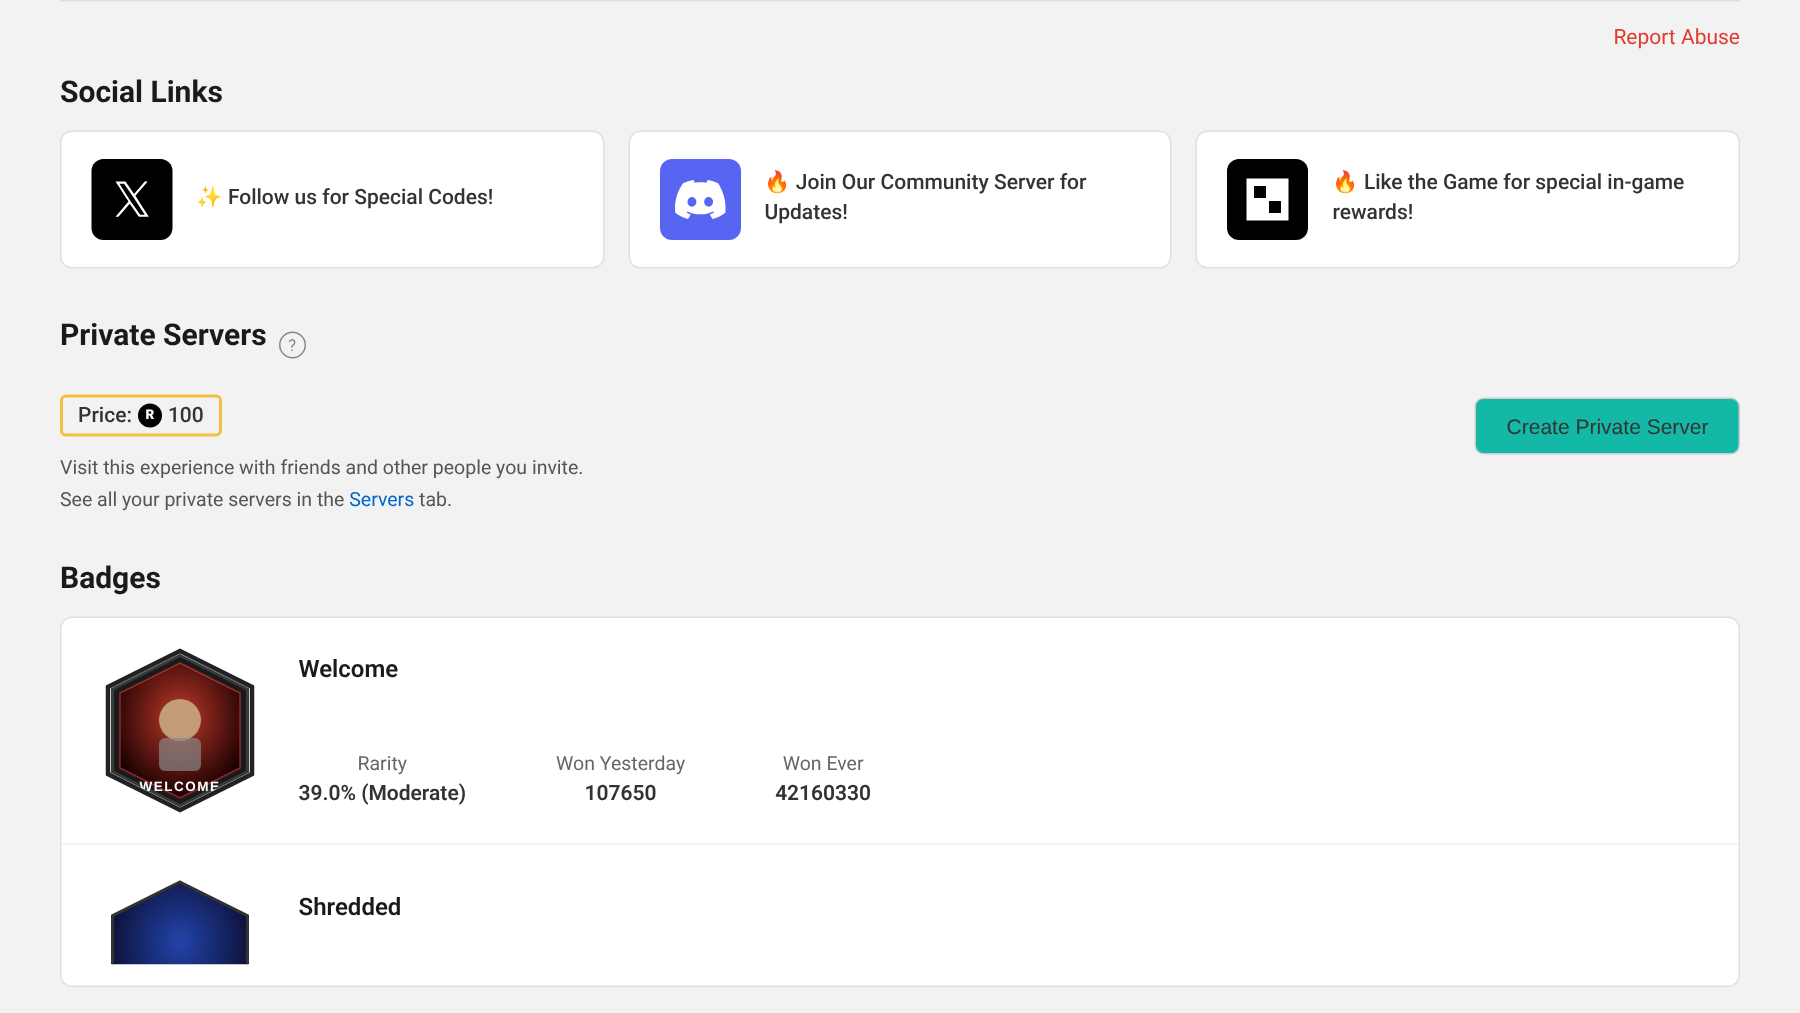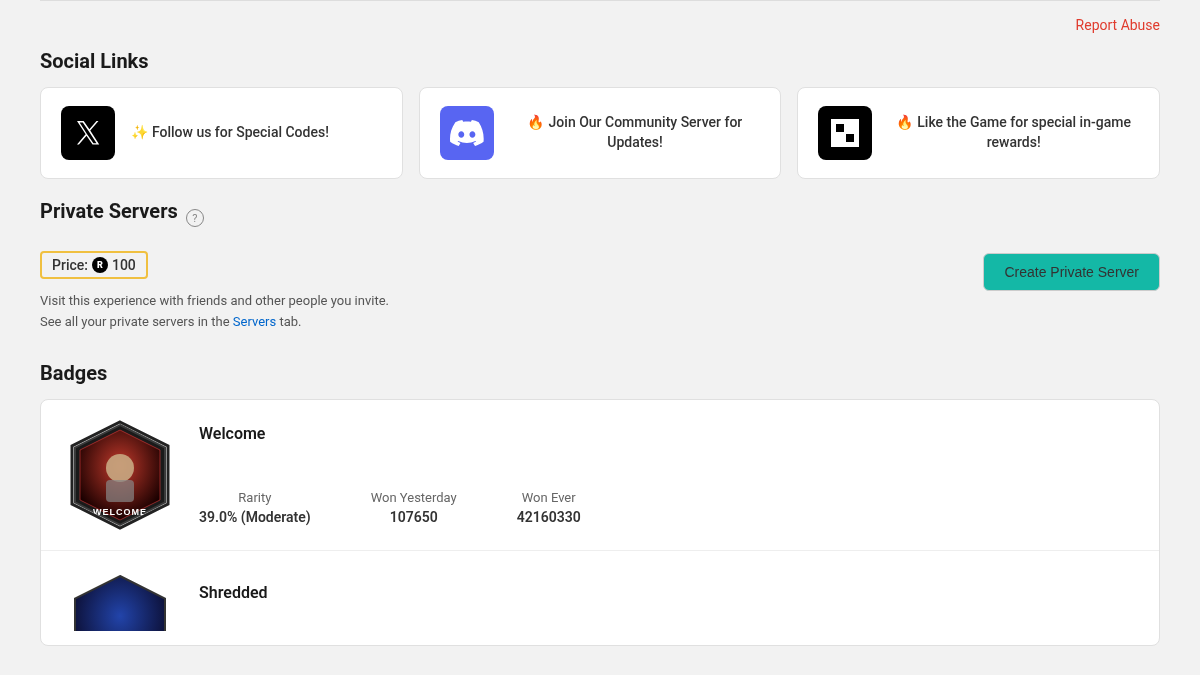--- a/index.html
+++ b/index.html
@@ -35,22 +35,21 @@
     .section-title {
       font-size: 20px;
       font-weight: 700;
       color: #1a1a1a;
       margin-bottom: 14px;
     }
     .social-links-grid {
       display: grid;
       grid-template-columns: repeat(3, 1fr);
       gap: 16px;
-      margin-bottom: 20px;
-      text-align: center;
+      margin-bottom: 32px;
     }
     .social-card {
       background: #fff;
       border: 1px solid #e0e0e0;
       border-radius: 8px;
       padding: 18px 20px;
       display: flex;
       align-items: center;
       gap: 16px;
       cursor: pointer;

